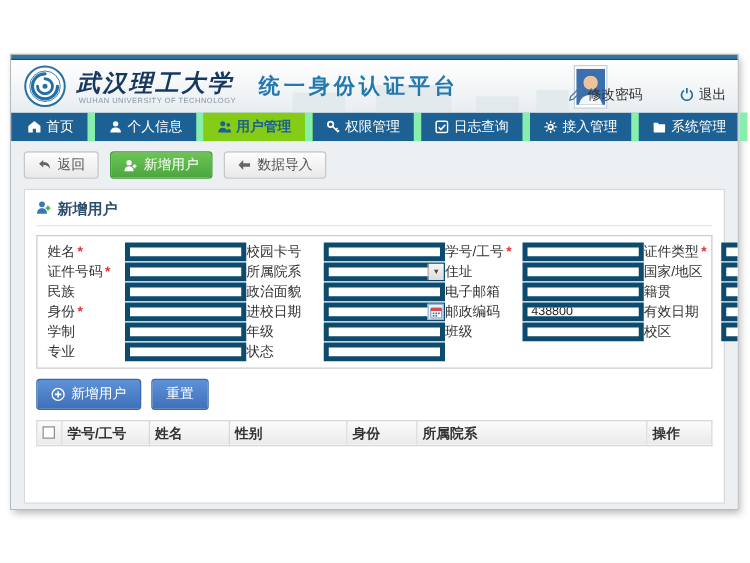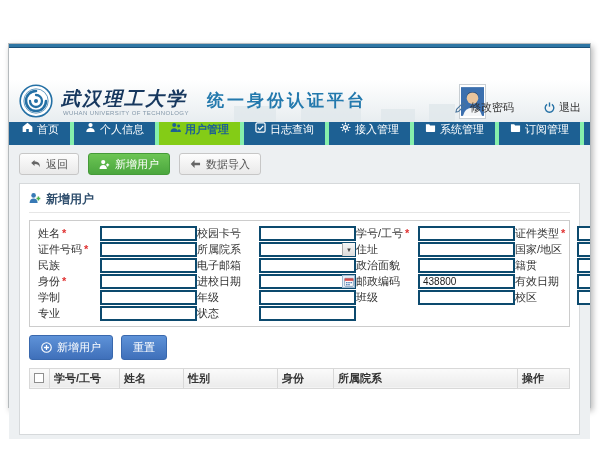--- a/index.html
+++ b/index.html
@@ -3,43 +3,43 @@
 <meta charset="utf-8">
 <style>
   * { margin:0; padding:0; box-sizing:border-box; }
   html,body { width:600px; height:450px; background:#fff; overflow:hidden;
     font-family:"Liberation Sans","DejaVu Sans",sans-serif; }
   .window { position:absolute; left:8px; top:43px; width:583px; height:365px;
     background:#fff; border:1px solid #b5babd; box-shadow:2px 3px 6px rgba(0,0,0,.28); }
   .top-strip { height:4px; background:#2e76a4; border-bottom:1px solid #1a4f78; }
 
   
-  .app-header { position:relative; height:42px; background:linear-gradient(#ffffff,#e8edf0); overflow:hidden;margin-top:32px; }
+  .app-header { position:relative; height:42px; background:linear-gradient(#ffffff,#e8edf0); overflow:hidden; }
   .bld { position:absolute; bottom:0; background:#e0e7eb; opacity:.8; }
   .b1 { left:225px; width:42px; height:16px; }
   .b2 { left:292px; width:60px; height:22px; }
   .b3 { left:372px; width:34px; height:13px; }
   .b4 { left:420px; width:26px; height:18px; }
   .logo { position:absolute; left:10px; top:4px; width:34px; height:34px; }
   .title-cn { position:absolute; left:52px; top:6px; font-size:19px; font-weight:bold;
     font-style:italic; color:#16375e; letter-spacing:2px; white-space:nowrap; }
   .title-en { position:absolute; left:54px; top:30px; font-size:6px; color:#8296a8; letter-spacing:.4px; white-space:nowrap; }
   .platform-title { position:absolute; left:198px; top:9px; font-size:17px; font-weight:bold;
     color:#2379ad; letter-spacing:3px; white-space:nowrap; }
   .avatar { position:absolute; right:104px; top:4px; width:27px; height:35px;
     background:#fff; border:1px solid #c8ced3; padding:1px; cursor:pointer; }
   .avatar svg { display:block; width:100%; height:100%; }
   .header-links { position:absolute; right:9px; bottom:7px; display:flex; gap:30px; align-items:center; }
   .hlink { display:inline-flex; align-items:center; gap:4px; font-size:11px; color:#333; cursor:pointer; white-space:nowrap; }
   .hlink svg { display:block; }
 
   
   .navbar { height:23px; background:#1d6093; display:flex; align-items:stretch; padding-left:2px; }
-  .nav-item { display:flex; gap:4px; padding:0 11px; font-size:11px;
-    color:#fff; border-right:4px solid #86efac; cursor:pointer; white-space:nowrap; }
+  .nav-item { display:flex; align-items:center; gap:4px; padding:0 11px; font-size:11px;
+    color:#fff; border-right:6px solid #86efac; cursor:pointer; white-space:nowrap; }
   .nav-item.active { background:#84cc16; color:#1d6093; font-weight:bold; }
   .nav-item svg { display:block; }
 
   
   .content { position:relative; height:294px; background:#edf0f2; padding:6px 10px 0; overflow:hidden; }
   .toolbar { display:flex; gap:9px; margin:2px 0 8px; }
   .btn { display:inline-flex; align-items:center; gap:5px; font-size:11px; border-radius:3px;
     padding:3px 10px; cursor:pointer; font-family:inherit; line-height:1.3; }
   .btn svg { display:block; }
   .btn-gray { background:linear-gradient(#fdfdfd,#e9e9e9); border:1px solid #c7c7c7; color:#555; }
@@ -52,21 +52,21 @@
   .tabs { display:flex; gap:4px; position:relative; z-index:2; margin-bottom:-1px; }
   .tab { font-size:11px; padding:4px 13px 3px; background:linear-gradient(#f9f9f9,#ededed);
     border:1px solid #ccc; color:#555; cursor:pointer; white-space:nowrap; }
   .tab.active { background:#fff; border-bottom:1px solid #fff; font-weight:bold; color:#222; }
   .form-box { border:1px solid #ccc; padding:5px 8px 5px; background:#fff; }
   .form-grid { display:grid; grid-template-columns:1fr 1fr 1fr 1fr; row-gap:1px; }
   .form-cell { display:flex; align-items:center; height:15px; font-size:11px; }
   .f-label { width:62px; flex:none; color:#333; white-space:nowrap; overflow:hidden; }
   .req { color:#e03131; margin-left:2px; font-weight:bold; }
   .f-wrap { position:relative; width:97px; height:15px; flex:none; }
-  .f-input { width:100%; height:100%; border:2px solid #0c4a6e; font-size:10px; padding:0 3px;
+  .f-input { width:100%; height:100%; border:4px solid #0c4a6e; font-size:10px; padding:0 3px;
     font-family:inherit; background:#fff; color:#222; }
   .dd-btn { position:absolute; right:1px; top:1px; width:13px; height:13px;
     background:linear-gradient(#f7f7f7,#dcdcdc); border-left:1px solid #aaa; color:#444;
     font-size:6px; display:flex; align-items:center; justify-content:center; cursor:pointer; }
   .cal-btn { position:absolute; right:1px; top:1px; width:13px; height:13px; cursor:pointer;
     background:#eaf1f9; border:1px solid #9db8d2; display:flex; align-items:center; justify-content:center; }
   .cal-btn svg { display:block; }
   .form-actions { display:flex; gap:8px; margin:8px 0 8px; }
   .user-table { width:100%; border-collapse:collapse; font-size:11px; table-layout:fixed; }
   .user-table th { background:linear-gradient(#fbfbfb,#ebebeb); border:1px solid #d8d8d8;
@@ -153,20 +153,29 @@
             <path d="M.6 11c0-2.8 1.8-4.2 4-4.2s4 1.4 4 4.2z" fill="currentColor"></path>
             <circle cx="9.4" cy="4.3" r="1.6" fill="currentColor"></circle>
             <path d="M7.8 11c.2-2 1-3.1 1.9-3.1 1.5 0 2.2 1.1 2.3 3.1z" fill="currentColor"></path>
           </svg>
         </span>
         <span>用户管理</span>
       </div>
       <div class="nav-item">
         <span>
           <svg width="11" height="11" viewBox="0 0 12 12">
+            <circle cx="3.8" cy="3.8" r="2.4" fill="none" stroke="currentColor" stroke-width="1.5"></circle>
+            <path d="M5.6 5.6l5 5M8.4 8.4l1.6-1.4M10 10.2l1.3-1.2" stroke="currentColor" stroke-width="1.3" fill="none"></path>
+          </svg>
+        </span>
+        <span>权限管理</span>
+      </div>
+      <div class="nav-item">
+        <span>
+          <svg width="11" height="11" viewBox="0 0 12 12">
             <rect x="1" y="1" width="10" height="10" rx="1.5" fill="none" stroke="currentColor" stroke-width="1.3"></rect>
             <path d="M3.2 6.3l2 2L9 4.2" fill="none" stroke="currentColor" stroke-width="1.4"></path>
           </svg>
         </span>
         <span>日志查询</span>
       </div>
       <div class="nav-item">
         <span>
           <svg width="11" height="11" viewBox="0 0 12 12">
             <circle cx="6" cy="6" r="2" fill="none" stroke="currentColor" stroke-width="1.5"></circle>
@@ -268,25 +277,25 @@
             </div>
             <div class="form-cell">
               <label class="f-label">国家/地区</label>
               <span class="f-wrap"><input class="f-input" type="text" style=""></span>
             </div>
             <div class="form-cell">
               <label class="f-label">民族</label>
               <span class="f-wrap"><input class="f-input" type="text" style=""></span>
             </div>
             <div class="form-cell">
+              <label class="f-label">政治面貌</label>
+              <span class="f-wrap"><input class="f-input" type="text" style=""></span>
+            </div>
+            <div class="form-cell">
               <label class="f-label">电子邮箱</label>
-              <span class="f-wrap"><input class="f-input" type="text" style=""></span>
-            </div>
-            <div class="form-cell">
-              <label class="f-label">政治面貌</label>
               <span class="f-wrap"><input class="f-input" type="text" style=""></span>
             </div>
             <div class="form-cell">
               <label class="f-label">籍贯</label>
               <span class="f-wrap"><input class="f-input" type="text" style=""></span>
             </div>
             <div class="form-cell">
               <label class="f-label">身份<span class="req">*</span></label>
               <span class="f-wrap"><input class="f-input" type="text" style=""></span>
             </div>

